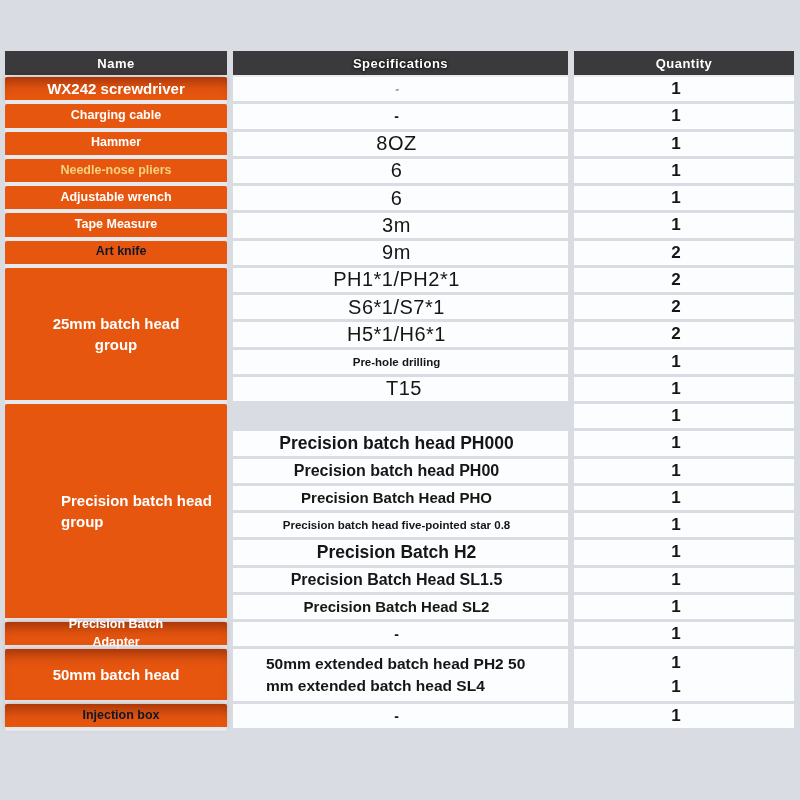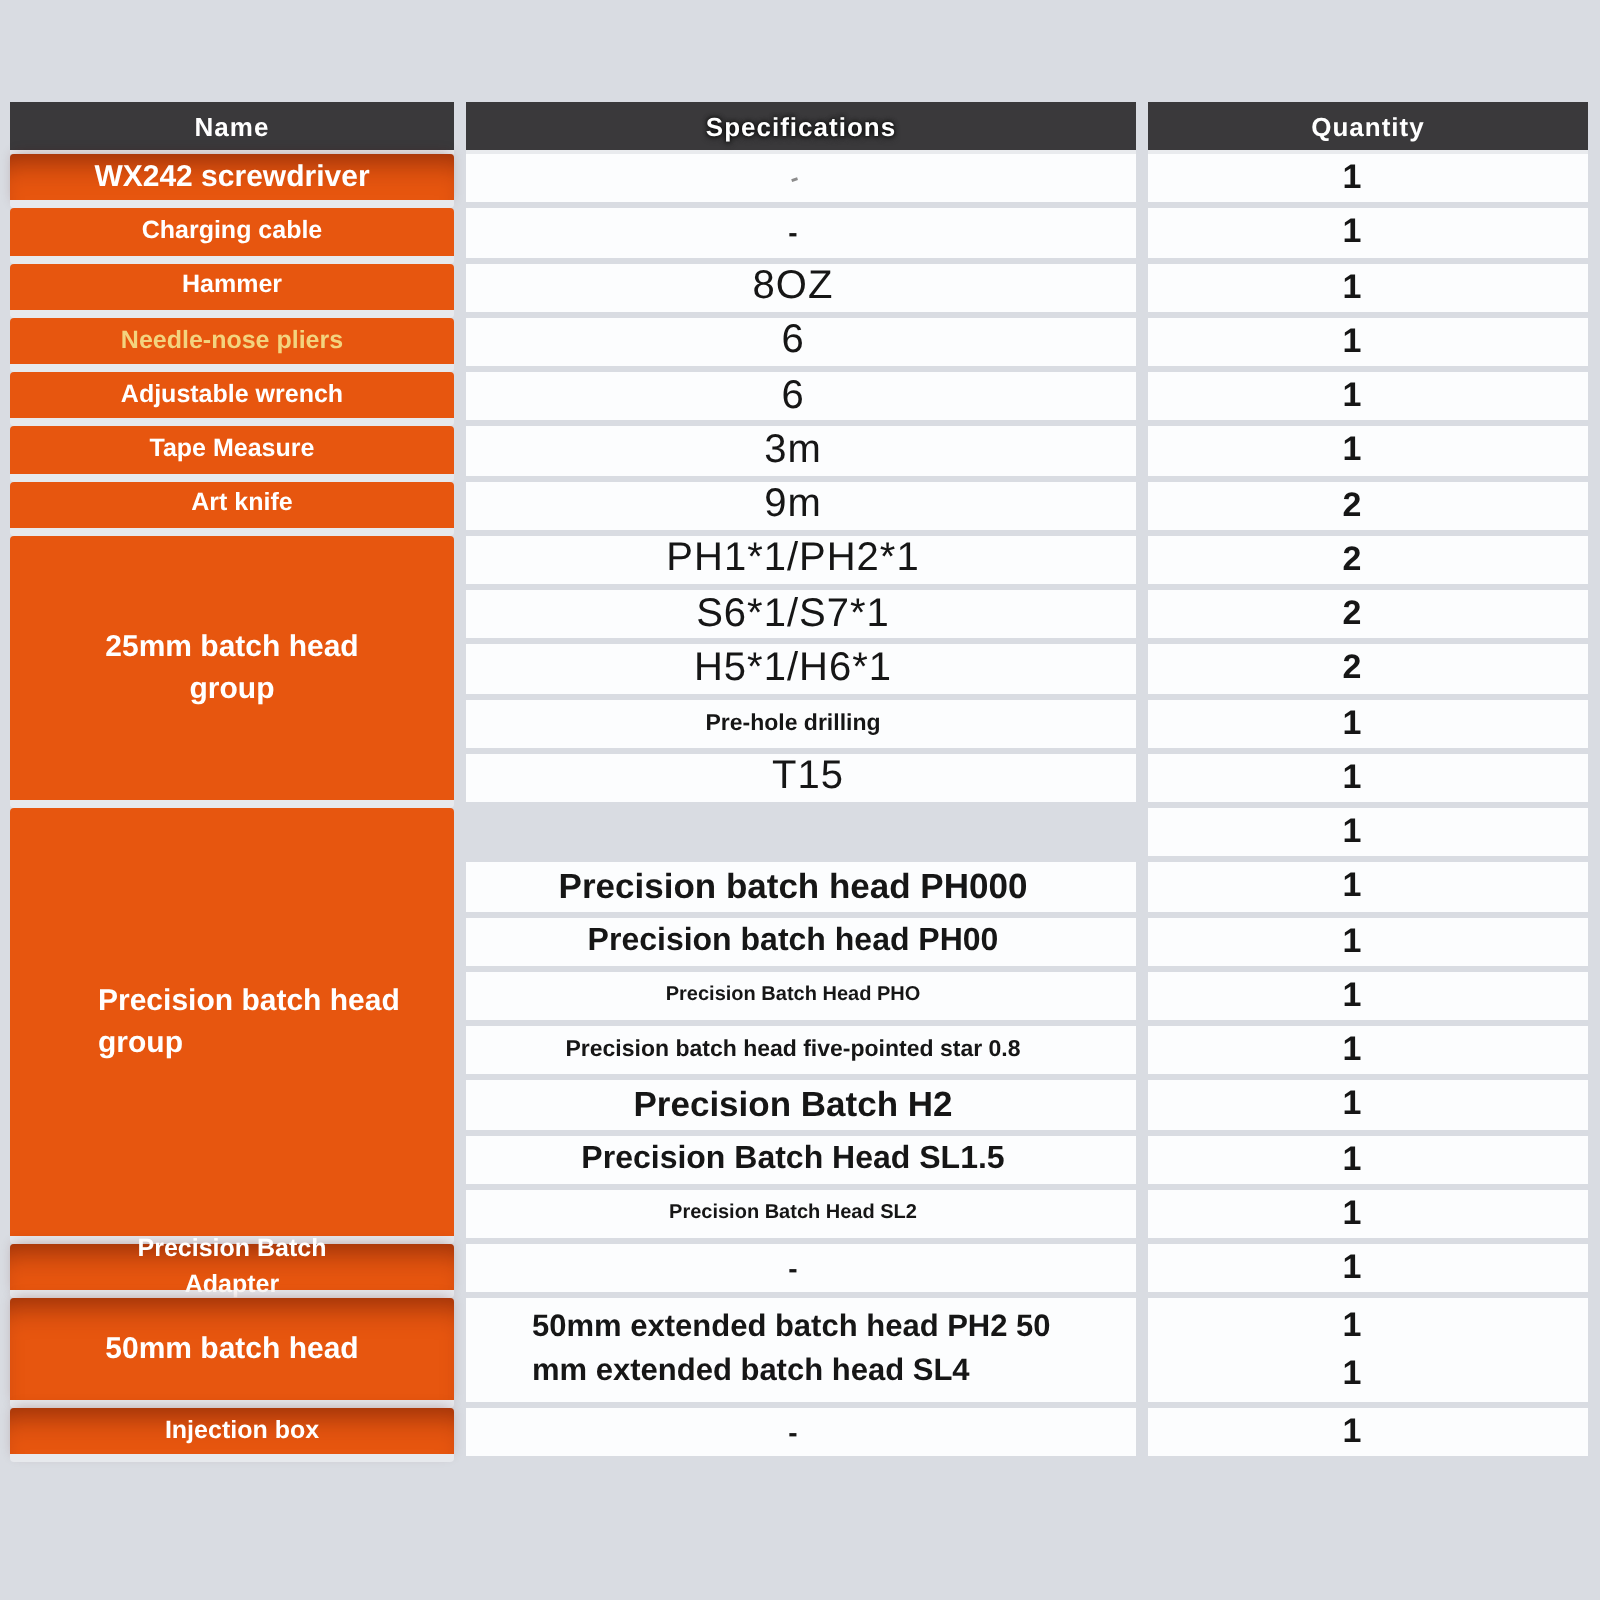--- a/index.html
+++ b/index.html
@@ -11,35 +11,35 @@
   .hcell{background:#3a393b;color:#ffffff;font-weight:bold;font-size:13px;
          display:flex;align-items:center;justify-content:center;
          box-sizing:border-box;border-bottom:2px solid #e9ebee;letter-spacing:.5px;}
   .h-spec span{text-shadow:0 0 2px #000,0 1px 3px #222,0 -1px 2px #333;}
   .ncell{background:#e7560f;color:#ffffff;font-weight:bold;font-size:12.5px;
          display:flex;align-items:center;justify-content:center;text-align:center;
          box-sizing:border-box;border-bottom:4px solid #e7e9ed;border-radius:2px;
          line-height:1.4;padding:2px 6px;}
   .n-lg{font-size:15px;}
   .n-yellow{color:#f3d37e;}
-  .n-cream{color:#ffffff;padding-left:16px;}
-  .n-left{justify-content:flex-start;text-align:left;padding-left:44px;}
+  .n-cream{color:#0f172a;padding-left:16px;}
+  .n-left{justify-content:flex-start;text-align:left;padding-left:56px;}
   .n-w80>span{display:inline-block;max-width:80px;}
   .n-w130>span{display:inline-block;max-width:130px;}
   .n-w160>span{display:inline-block;max-width:165px;}
   .n-w175>span{display:inline-block;max-width:178px;}
   .smudge{box-shadow:inset 0 13px 14px -9px rgba(82,14,6,.55),0 -2px 6px -2px rgba(82,14,6,.3);}
   .cell{background:#fcfdfe;color:#161616;display:flex;align-items:center;justify-content:center;
         box-sizing:border-box;border-bottom:3px solid #d9dce2;}
   .spec{padding-right:8px;}
   .v-xl{font-size:20px;font-weight:400;letter-spacing:.5px;}
   .v-sm{font-size:11.5px;font-weight:bold;}
   .v-lg{font-size:17.5px;font-weight:bold;}
   .v-lg2{font-size:16px;font-weight:bold;}
-  .v-md{font-size:10px;font-weight:bold;}
+  .v-md{font-size:15px;font-weight:bold;}
   .v-dash{font-size:14px;font-weight:bold;}
   .v-faint{font-size:12px;font-weight:bold;color:#8c8c8c;}
   .v-faint span{display:inline-block;transform:rotate(-18deg);}
   .v-2line{font-size:15.5px;font-weight:bold;flex-direction:column;align-items:flex-start;
            justify-content:center;text-align:left;padding:0 4px 0 20px;line-height:1.45;}
   .qty{font-weight:bold;font-size:17px;padding-right:16px;}
   .qty-multi{flex-direction:column;justify-content:space-around;padding:2px 16px 2px 0;}
 </style>
 </head>
 <body>

